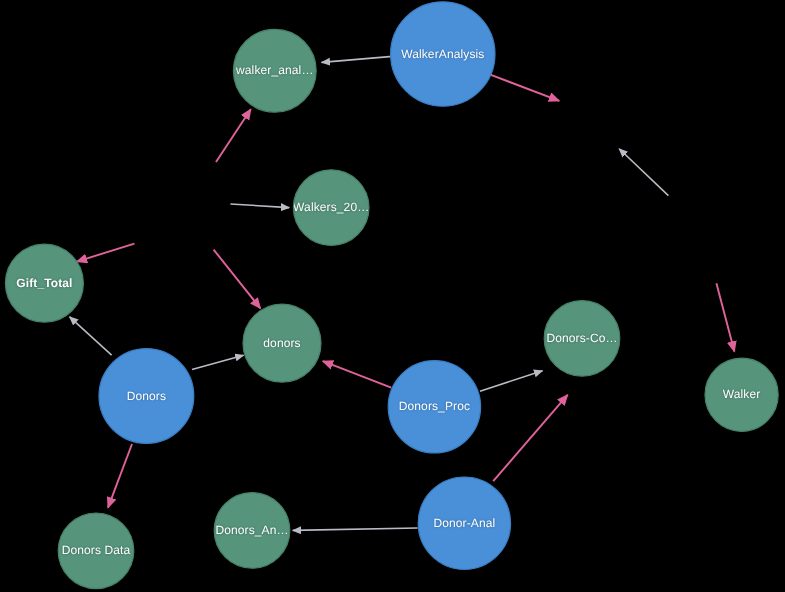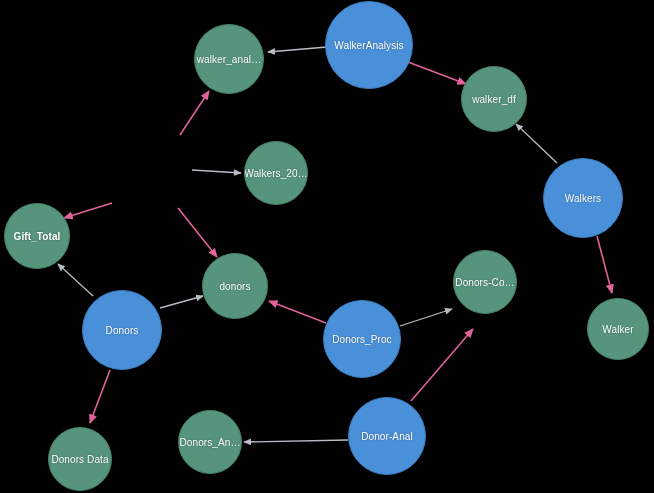--- a/index.html
+++ b/index.html
@@ -88,28 +88,22 @@
         <line x1="348" y1="440" x2="244" y2="442" stroke="#b9bcc4" stroke-width="1.3" marker-end="url(#arrow-gray)"></line>
       </g>
   </svg>
   <div id="node-layer">
       <div class="node node-blue" style="left: 325px; top: 1px; width: 88px; height: 88px;">
         <span class="node-label">WalkerAnalysis</span>
       </div>
       <div class="node node-green" style="left: 194px; top: 24px; width: 70px; height: 70px;">
         <span class="node-label">walker_anal…</span>
       </div>
-      <div class="node node-green" style="left: 461px; top: 66px; width: 66px; height: 66px;">
-        <span class="node-label">walker_df</span>
-      </div>
       <div class="node node-green" style="left: 244px; top: 141px; width: 64px; height: 64px;">
         <span class="node-label">Walkers_20…</span>
-      </div>
-      <div class="node node-blue" style="left: 543px; top: 158px; width: 80px; height: 80px;">
-        <span class="node-label">Walkers</span>
       </div>
       <div class="node node-green" style="left: 4px; top: 203px; width: 66px; height: 66px; font-weight: bold;">
         <span class="node-label">Gift_Total</span>
       </div>
       <div class="node node-green" style="left: 202px; top: 253px; width: 66px; height: 66px;">
         <span class="node-label">donors</span>
       </div>
       <div class="node node-green" style="left: 453px; top: 250px; width: 64px; height: 64px;">
         <span class="node-label">Donors-Co…</span>
       </div>

